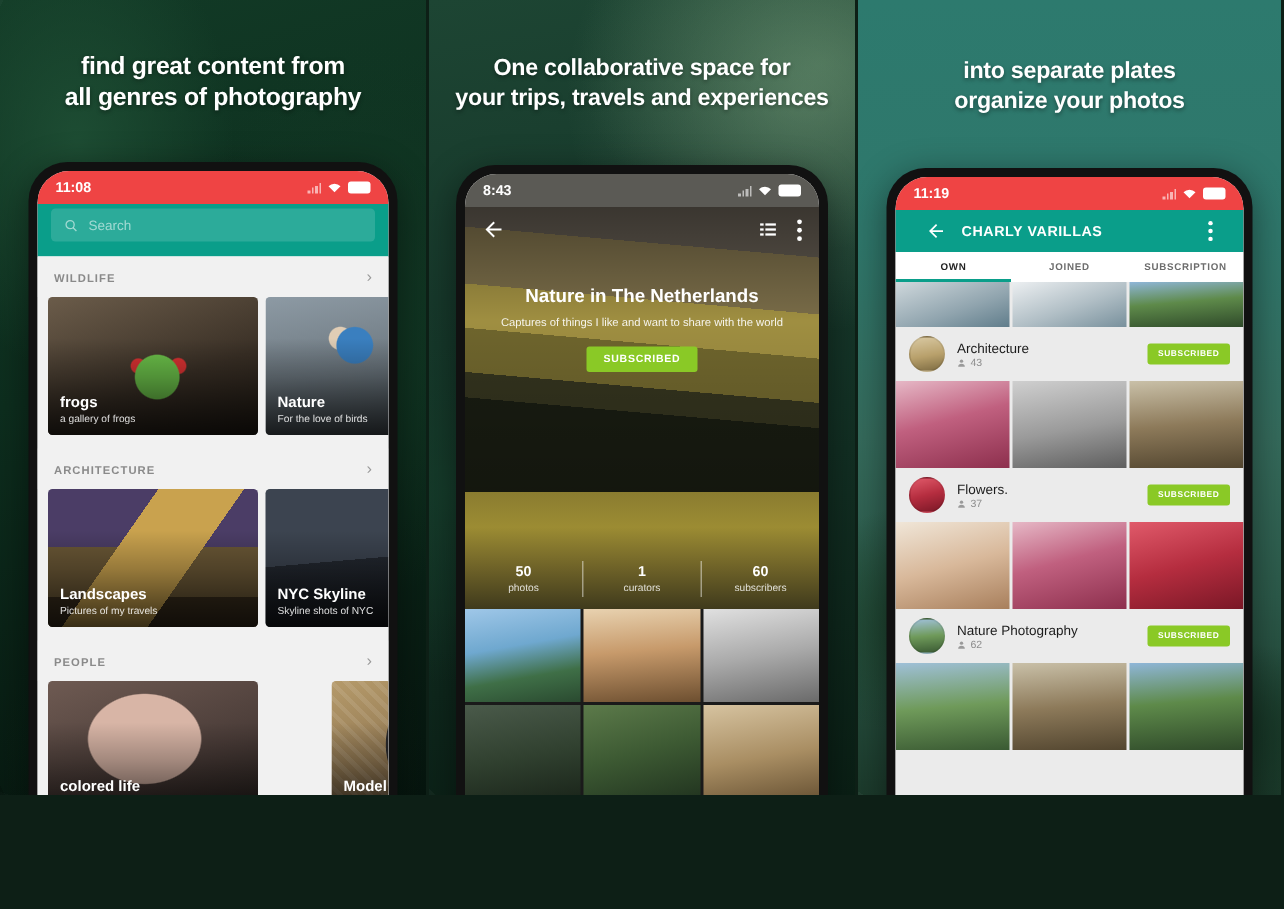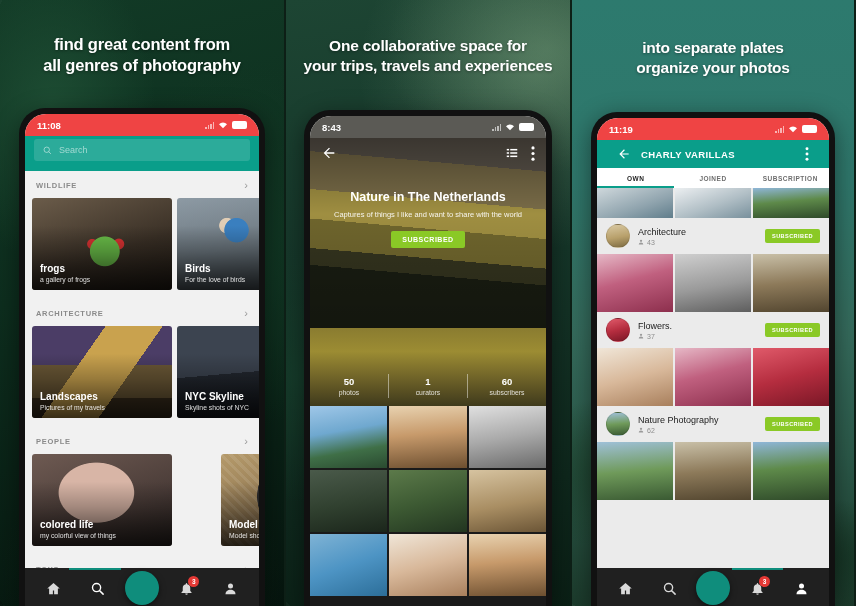--- a/index.html
+++ b/index.html
@@ -5,21 +5,21 @@
   * { box-sizing: border-box; margin: 0; padding: 0; }
   html, body { width: 856px; height: 606px; overflow: hidden; }
   body {
     font-family: "Liberation Sans", sans-serif;
     background: #0d1f16;
     display: flex;
     gap: 2px;
   }
 
   
-  .panel { position: relative; width: 284px; height: 606px; overflow: hidden; }
+  .panel { position: relative; width: 284px; height: 530px; overflow: hidden; }
   .panel-2 { width: 284px; padding-left: 18px; }
   .panel-3 { width: 282px; }
 
   .bg { position: absolute; inset: 0; }
   .bg-1 {
     background:
       radial-gradient(ellipse 150px 220px at 18% 18%, rgba(30,78,52,.95), transparent 70%),
       radial-gradient(ellipse 170px 260px at 85% 40%, rgba(18,56,36,.9), transparent 72%),
       radial-gradient(ellipse 200px 200px at 50% 95%, rgba(12,44,28,.95), transparent 70%),
       linear-gradient(165deg, #123a26 0%, #0d2e1e 45%, #06150e 100%);
@@ -316,21 +316,21 @@
         </div>
         <div class="card-row">
           <div class="card wide art-frogs">
             <div class="card-txt">
               <div class="card-title">frogs</div>
               <div class="card-sub">a gallery of frogs</div>
             </div>
           </div>
           <div class="card narrow art-birds">
             <div class="card-txt">
-              <div class="card-title">Birds</div>
+              <div class="card-title">Nature</div>
               <div class="card-sub">For the love of birds</div>
             </div>
           </div>
         </div>
 
         <div class="section-head">
           <span class="section-title">ARCHITECTURE</span>
           <span class="chev">›</span>
         </div>
         <div class="card-row">

